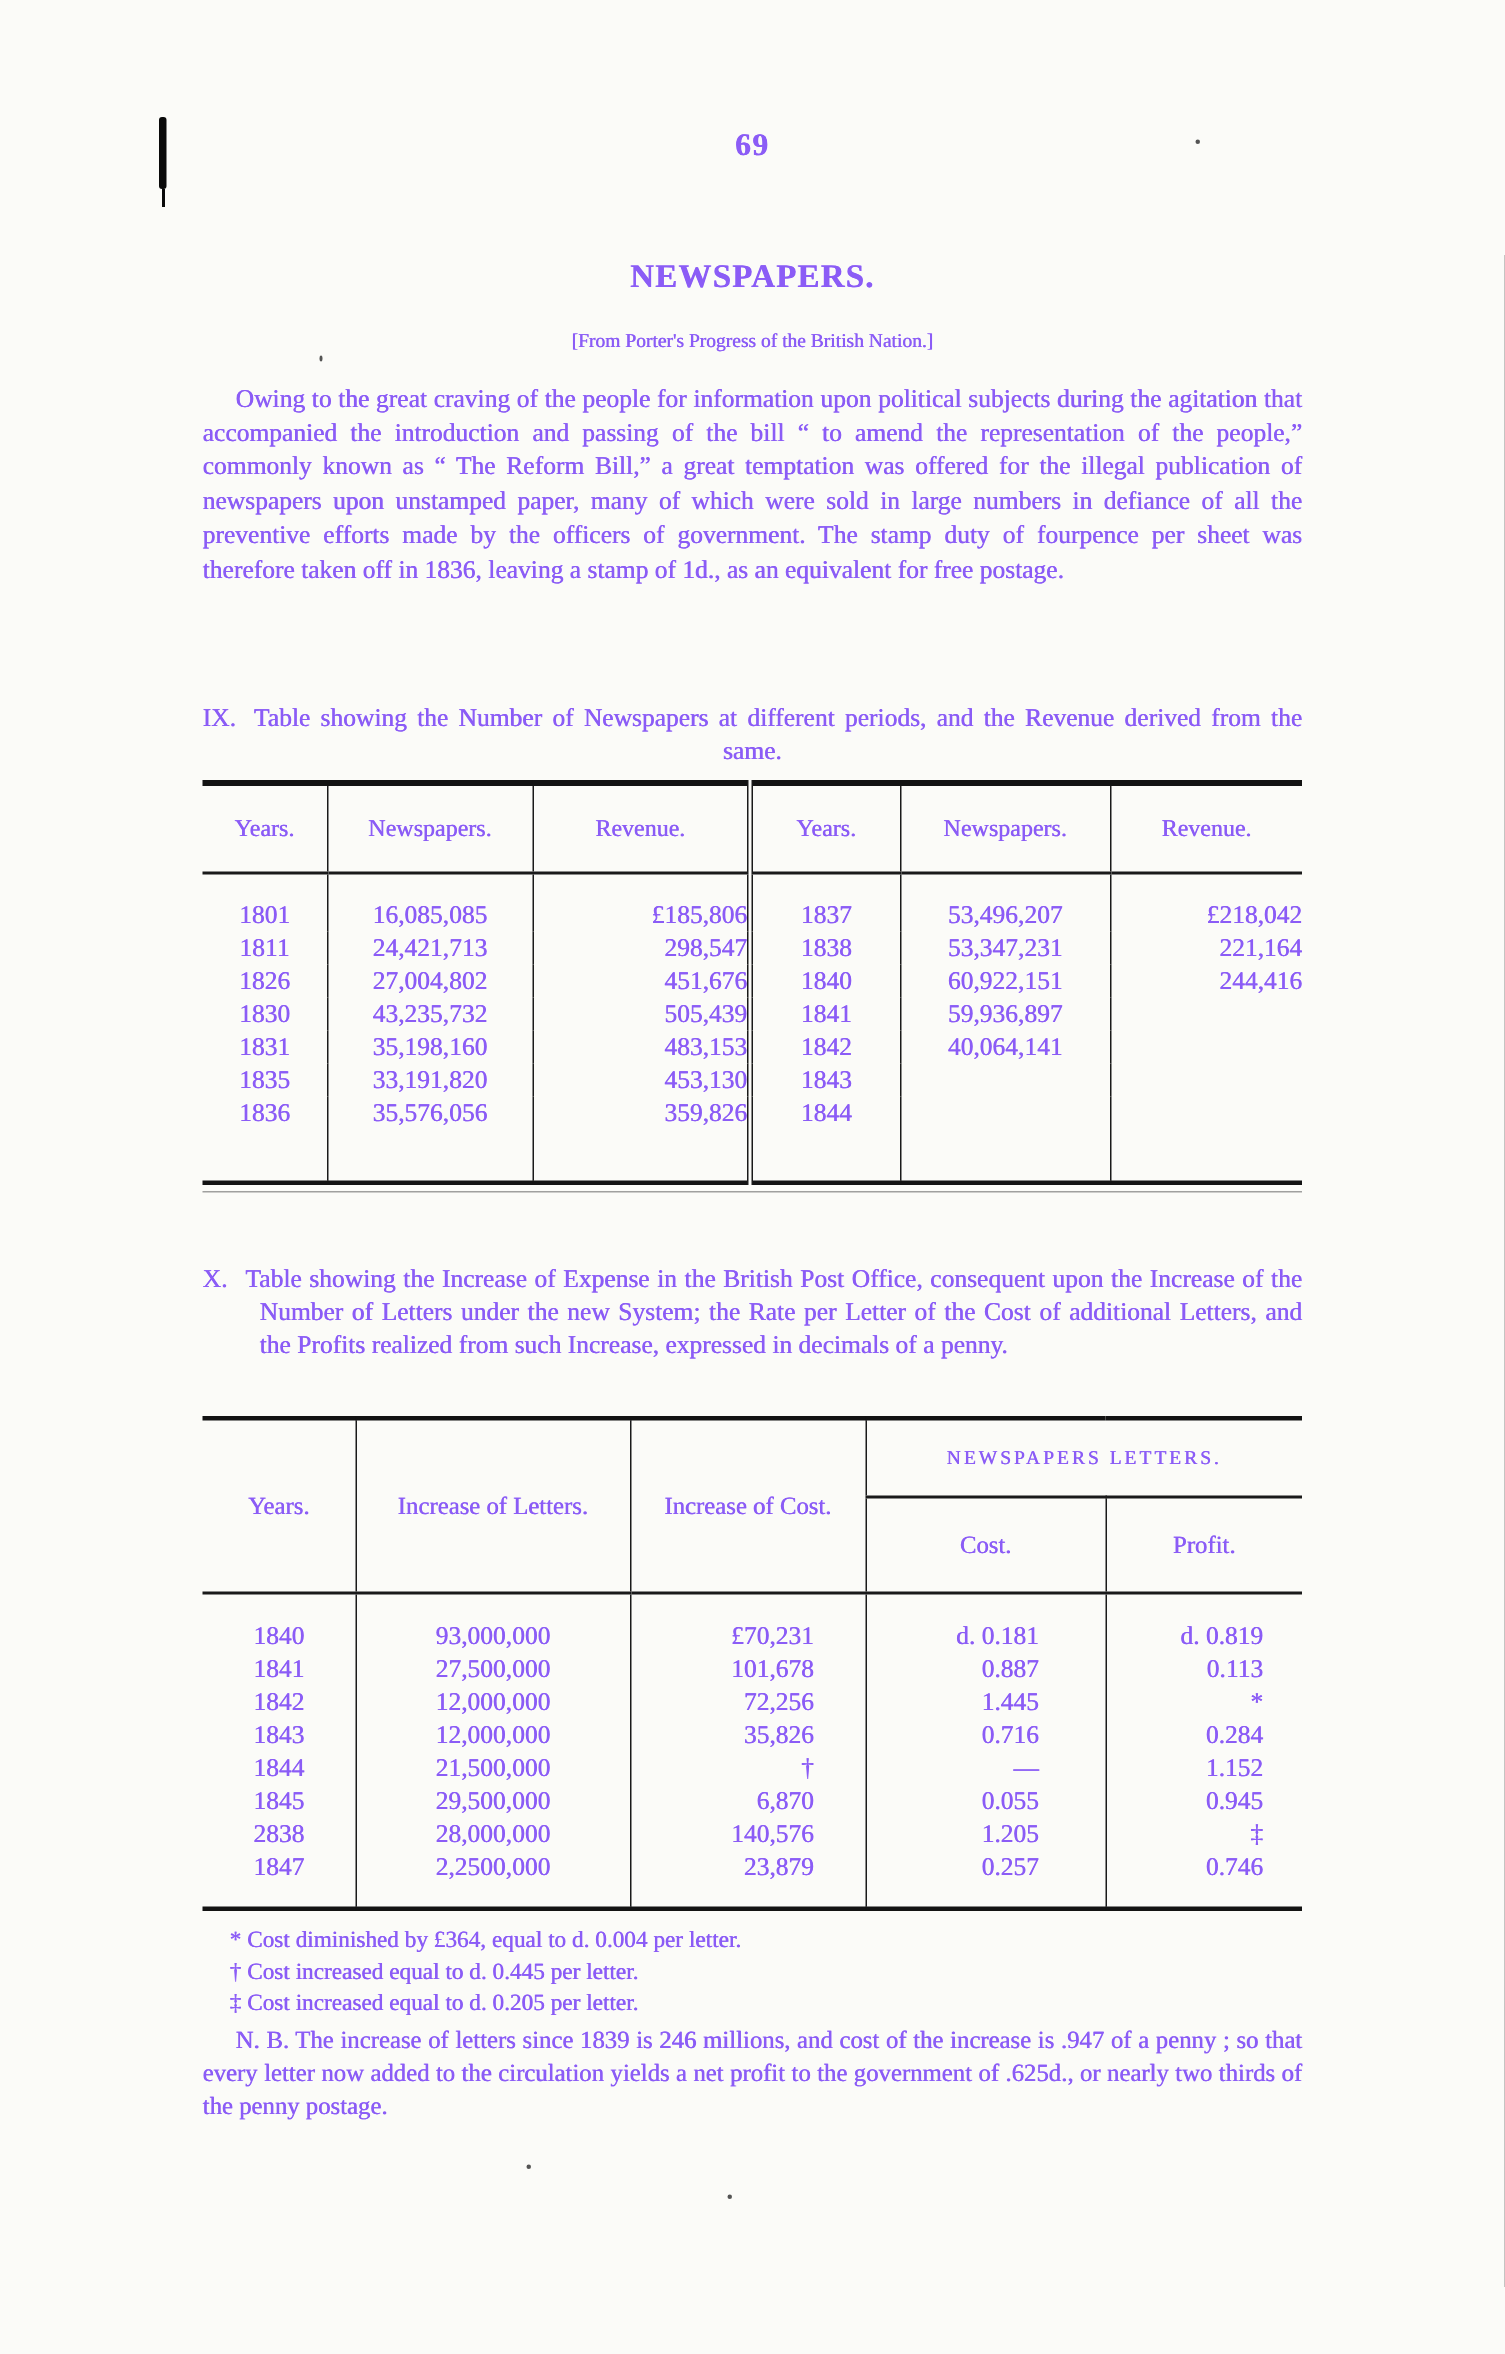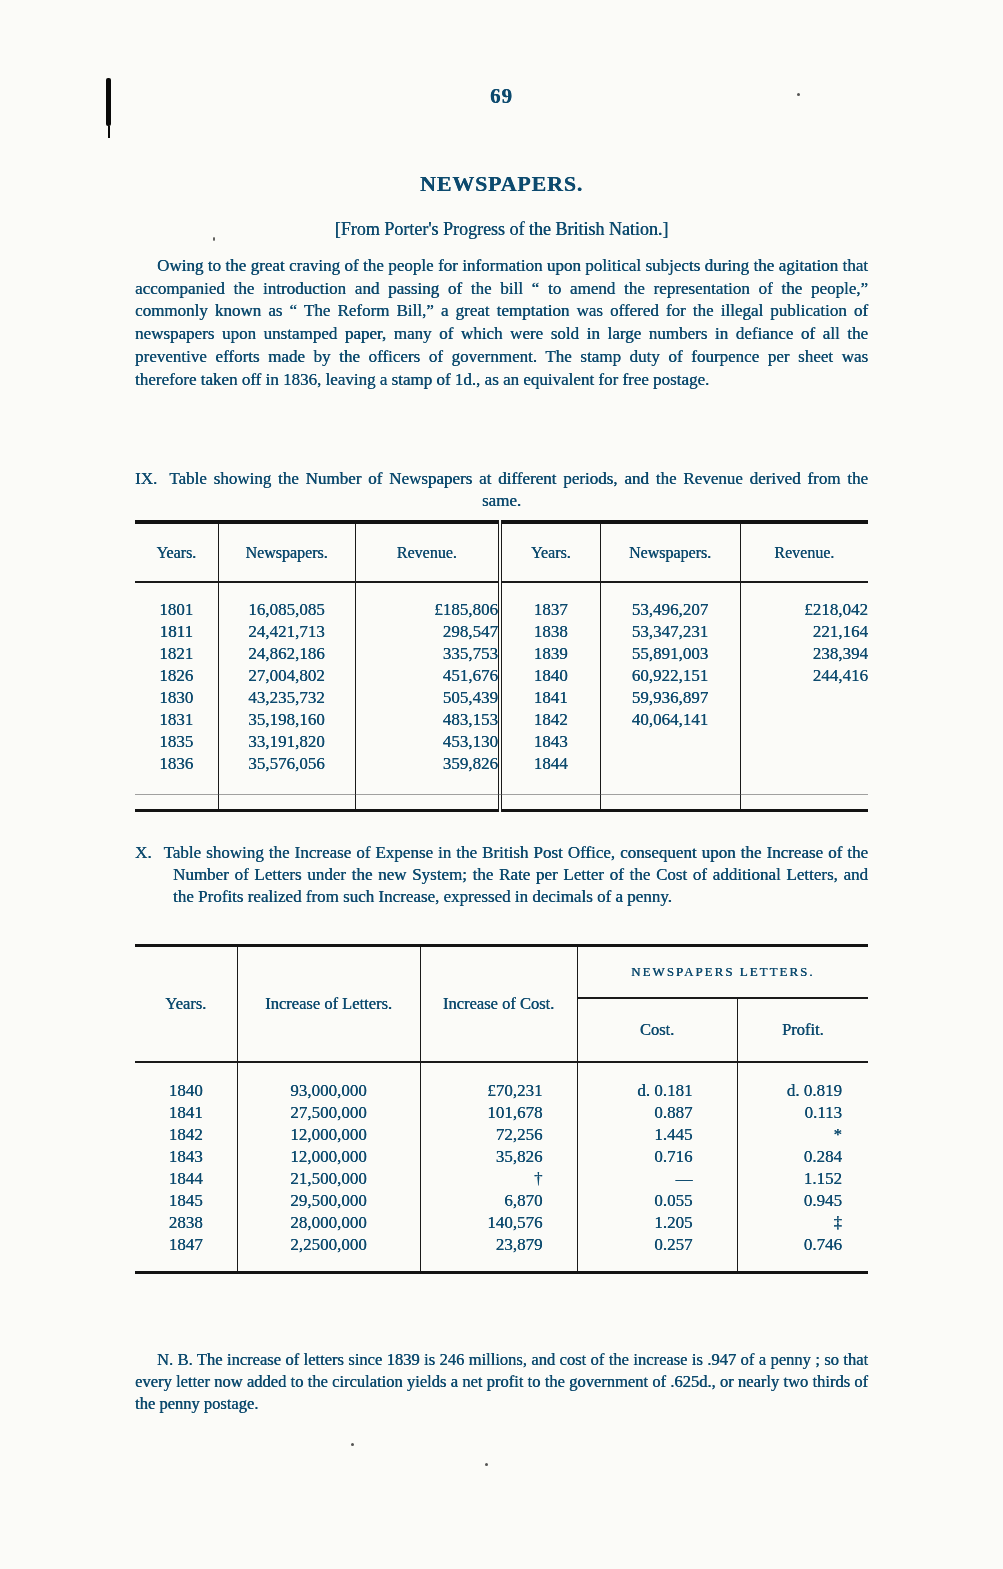--- a/index.html
+++ b/index.html
@@ -2,33 +2,33 @@
 <html><head>
 <meta charset="utf-8">
 <style>
   html,body { margin:0; padding:0; background:#9a9a9a; }
   .page {
     position:relative;
     width:1003px; height:1569px;
     margin:0 auto;
     background:#fbfbf8;
     font-family:"Liberation Serif","DejaVu Serif",serif;
-    color:#0c4a6e;
+    color:#8b5cf6;
     overflow:hidden;
     text-shadow:0.35px 0.2px 0 currentColor; 
   }
   .abs { position:absolute; }
 
   .page-number { top:84px; left:0; width:100%; text-align:center;
     font-size:21px; font-weight:bold; letter-spacing:1px; }
 
   .doc-title { top:171px; left:0; width:100%; text-align:center;
     font-size:22px; font-weight:bold; letter-spacing:0.8px; }
 
-  .source-line { top:219px; left:0; width:100%; text-align:center; font-size:18px; }
+  .source-line { top:219px; left:0; width:100%; text-align:center; font-size:13px; }
 
   .intro { top:255px; left:135px; width:733px;
     font-size:17px; line-height:22.7px; text-align:justify; text-indent:22px; }
 
   .cap9 { top:448px; left:135px; width:733px;
     font-size:17px; line-height:21.8px; text-align:justify; text-align-last:center;margin-top:20px; }
   .cap9 .cap-label { margin-right:12px; }
 
   .cap10 { top:842px; left:135px; width:733px;
     font-size:17px; line-height:21.8px; text-align:justify;
@@ -138,28 +138,20 @@
       </tr>
       <tr>
         <td class="yr">1811</td>
         <td class="np vline">24,421,713</td>
         <td class="rv vline">298,547</td>
         <td class="yr vmid">1838</td>
         <td class="np vline">53,347,231</td>
         <td class="rv vline">221,164</td>
       </tr>
       <tr>
-        <td class="yr">1821</td>
-        <td class="np vline">24,862,186</td>
-        <td class="rv vline">335,753</td>
-        <td class="yr vmid">1839</td>
-        <td class="np vline">55,891,003</td>
-        <td class="rv vline">238,394</td>
-      </tr>
-      <tr>
         <td class="yr">1826</td>
         <td class="np vline">27,004,802</td>
         <td class="rv vline">451,676</td>
         <td class="yr vmid">1840</td>
         <td class="np vline">60,922,151</td>
         <td class="rv vline">244,416</td>
       </tr>
       <tr>
         <td class="yr">1830</td>
         <td class="np vline">43,235,732</td>
@@ -273,16 +265,21 @@
       <tr>
         <td class="c1">1847</td>
         <td class="c2 vline">2,2500,000</td>
         <td class="c3 vline">23,879</td>
         <td class="c4 vline">0.257</td>
         <td class="c5 vline">0.746</td>
       </tr>
     </tbody>
   </table>
 
+  <div class="abs footnotes">
+    <div>* Cost diminished by £364, equal to d. 0.004 per letter.</div>
+    <div>† Cost increased equal to d. 0.445 per letter.</div>
+    <div>‡ Cost increased equal to d. 0.205 per letter.</div>
+  </div>
 
   <div class="abs nb">N. B.   The increase of letters since 1839 is 246 millions, and cost of the increase is .947 of a penny ; so that every letter now added to the circulation yields a net profit to the government of .625d., or nearly two thirds of the penny postage.</div>
 
 </div>
 
 </body></html>

